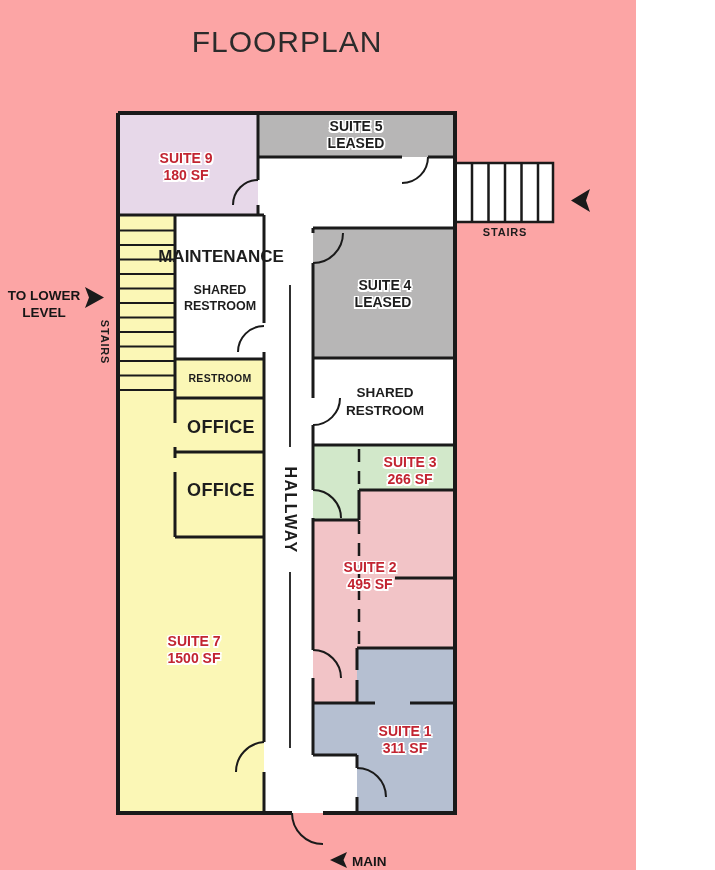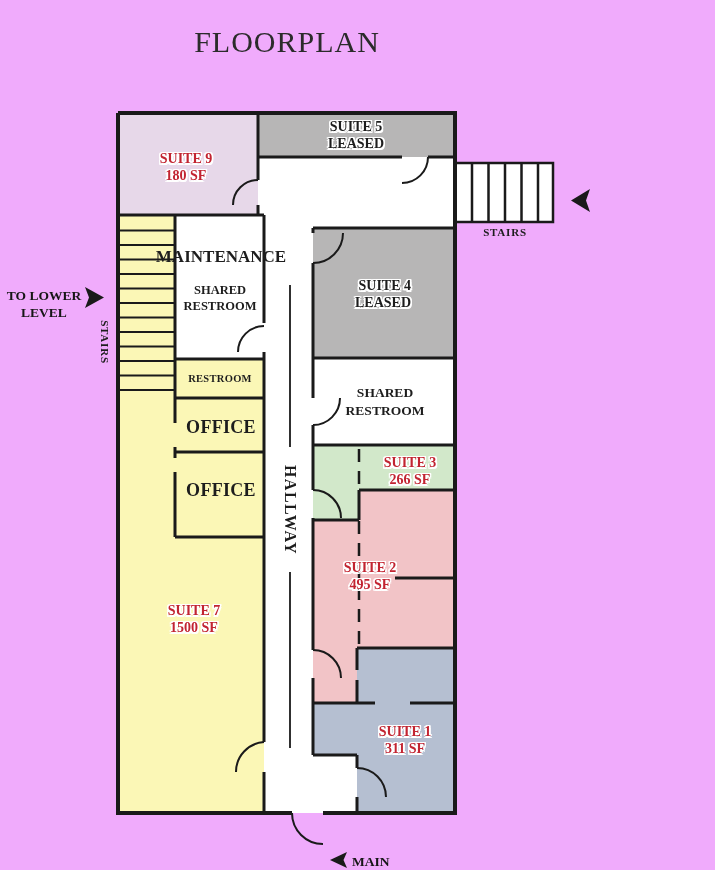--- a/index.html
+++ b/index.html
@@ -1,17 +1,17 @@
 <!DOCTYPE html>
 <html><head>
 <meta charset="utf-8">
 <style>
   html,body{margin:0;padding:0;background:#ffffff;}
-  #stage{position:relative;width:715px;height:870px;background:#f0abfc;overflow:hidden;
-         font-family:Liberation Serif, serif;}
+  #stage{position:relative;width:636px;height:870px;background:#fca5a5;overflow:hidden;
+         font-family:Liberation Sans, sans-serif;}
   #plan-svg{position:absolute;left:0;top:0;}
   .lbl{position:absolute;transform:translate(-50%,-50%);text-align:center;white-space:nowrap;
        font-weight:bold;color:#1d1d1d;line-height:17px;}
   .lbl.rot{transform:translate(-50%,-50%) rotate(90deg);}
   .red{color:#c22431;}
   .halo{text-shadow:-1.5px -1.5px 0 #fff,1.5px -1.5px 0 #fff,-1.5px 1.5px 0 #fff,1.5px 1.5px 0 #fff,
         -1.5px 0 0 #fff,1.5px 0 0 #fff,0 -1.5px 0 #fff,0 1.5px 0 #fff;}
   .fs14{font-size:14px;}
   .fs13{font-size:13.5px;}
   .fs12{font-size:12.5px;line-height:16px;}
@@ -105,21 +105,21 @@
       <div>266 SF</div>
   </div>
   <div class="lbl fs14 red halo" style="left:370px;top:576px;">
     <div>SUITE 2</div>
       <div>495 SF</div>
   </div>
   <div class="lbl fs14 red halo" style="left:405px;top:740px;">
     <div>SUITE 1</div>
       <div>311 SF</div>
   </div>
-  <div class="lbl fs14 red halo" style="left:194px;top:619px;">
+  <div class="lbl fs14 red halo" style="left:194px;top:650px;">
     <div>SUITE 7</div>
       <div>1500 SF</div>
   </div>
   <div class="lbl fs11" style="left:221px;top:256px;">MAINTENANCE</div>
   <div class="lbl fs12" style="left:220px;top:298px;">
     <div>SHARED</div>
       <div>RESTROOM</div>
   </div>
   <div class="lbl fs13" style="left:385px;top:402px;line-height:18px;">
     <div>SHARED</div>

